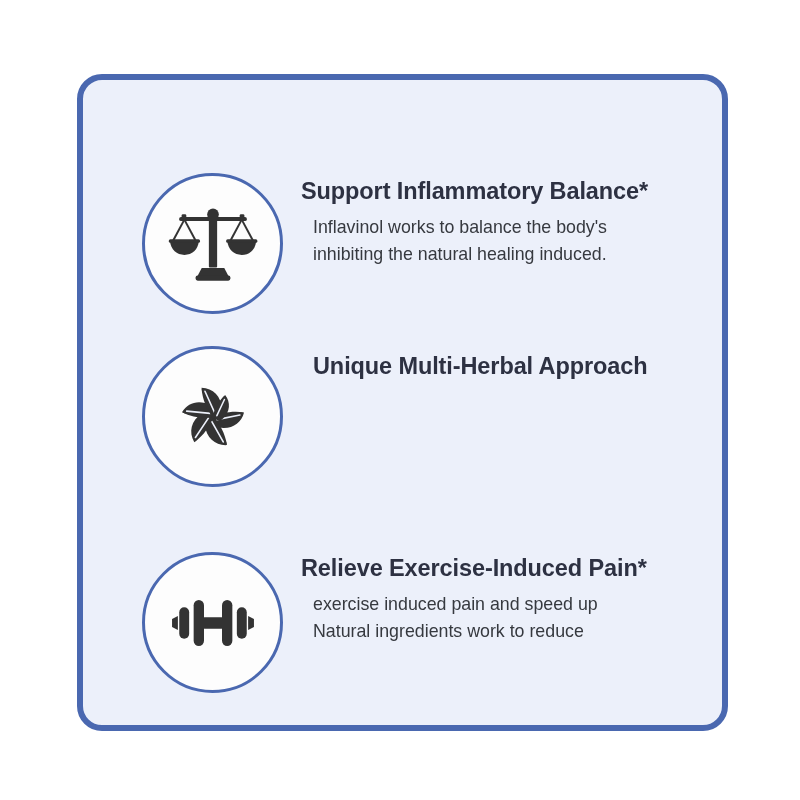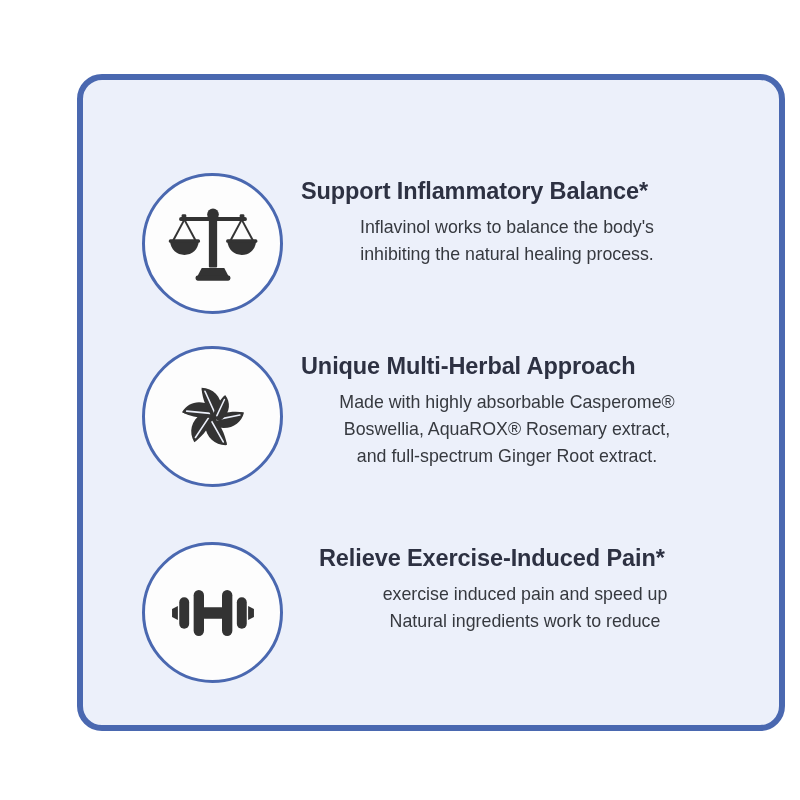--- a/index.html
+++ b/index.html
@@ -19,38 +19,38 @@
     width: 800px;
     height: 800px;
     background: #ffffff;
   }
 
   
   #feature-panel {
     position: absolute;
     left: 77px;
     top: 74px;
-    width: 708px;
+    width: 651px;
     height: 657px;
     box-sizing: border-box;
     background: #ecf0fa;
     border: 6px solid #4a68b0;
     border-radius: 25px;
   }
 
   
   .feature-row {
     position: absolute;
     display: flex;
     align-items: flex-start;
     left: 59px;
   }
   #feature-row-0 { top: 93px; }
-  #feature-row-1 { top: 266px; }
-  #feature-row-2 { top: 462px; gap: 18px; }
+  #feature-row-1 { top: 266px; gap: 12px; }
+  #feature-row-2 { top: 472px; }
 
   
   .icon-badge {
     position: relative;
     flex: 0 0 auto;
     width: 141px;
     height: 141px;
     border-radius: 50%;
     background: #fdfdfd;
     border: 3.5px solid #4a68b0;
@@ -82,21 +82,20 @@
   .feature-body {
     margin: 9px 0 0 12px;
     font-size: 17.8px;
     font-weight: normal;
     line-height: 1.52;
     color: #36393f;
   }
   .feature-body span {
     display: block;
     white-space: nowrap;
-    text-align: center;
   }
 
   
   #feature-row-0 .feature-text { padding-top: 4px; }
   #feature-row-1 .feature-text { padding-top: 6px; }
   #feature-row-2 .feature-text { padding-top: 2px; }
 </style>
 </head>
 <body>
 
@@ -137,21 +136,21 @@
                      C72.6 61.6 66.0 56.2 65.2 46.6 Z"></path>
             <rect x="64.0" y="45.0" width="33.2" height="3.6" rx="1.6"></rect>
           </svg>
         </span>
       </div>
 
       <div class="feature-text">
         <h2 class="feature-heading">Support Inflammatory Balance*</h2>
         <p class="feature-body">
           <span>Inflavinol works to balance the body's</span>
-          <span>inhibiting the natural healing process.</span>
+          <span>inhibiting the natural healing induced.</span>
         </p>
       </div>
     </div>
 
     <div class="feature-row" id="feature-row-1">
 
       <div class="icon-badge">
         <span>
           <svg width="96" height="96" viewBox="0 0 100 100" fill="#333333" xmlns="http://www.w3.org/2000/svg">
             <g>
@@ -186,25 +185,20 @@
                 <path d="M50 50 L72 41.2" stroke="#333333" stroke-width="2.4" stroke-linecap="round" fill="none"></path>
                 <path d="M54 51.4 L70.6 43" stroke="#ecf0fa" stroke-width="1.6" stroke-linecap="round" fill="none"></path>
               </g>
             </g>
           </svg>
         </span>
       </div>
 
       <div class="feature-text">
         <h2 class="feature-heading">Unique Multi-Herbal Approach</h2>
-        <p class="feature-body">
-          <span>Made with highly absorbable Casperome®</span>
-          <span>Boswellia, AquaROX® Rosemary extract,</span>
-          <span>and full-spectrum Ginger Root extract.</span>
-        </p>
       </div>
     </div>
 
     <div class="feature-row" id="feature-row-2">
 
       <div class="icon-badge">
         <span>
           <svg width="90" height="90" viewBox="0 0 100 100" fill="#333333" xmlns="http://www.w3.org/2000/svg">
 
             <path d="M4.5 45.5 L11 42.2 L11 57.8 L4.5 54.5 Z"></path>

